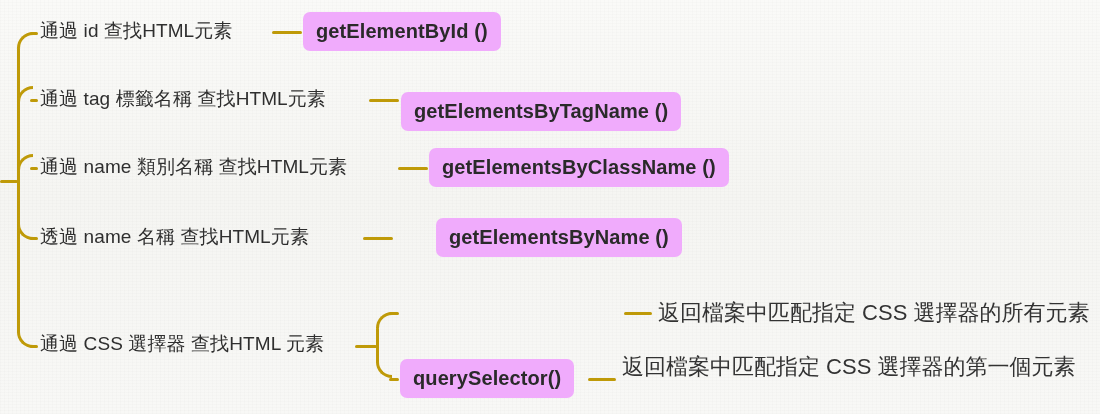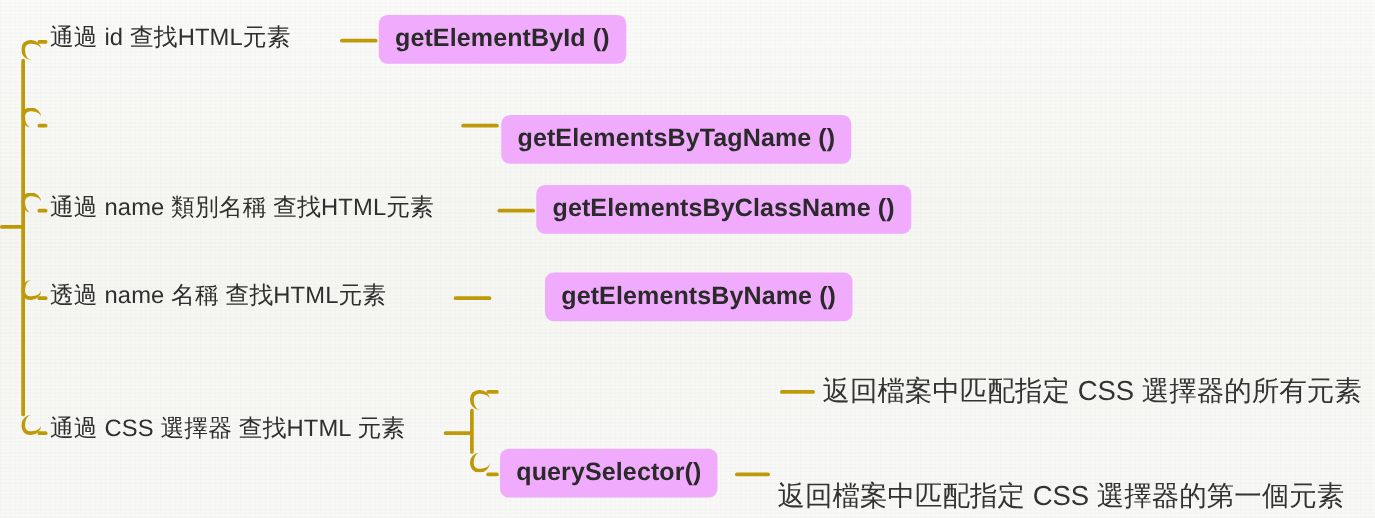--- a/index.html
+++ b/index.html
@@ -1,15 +1,15 @@
 <!DOCTYPE html>
 <html><head>
 <meta charset="utf-8">
 <style>
-  * { box-sizing: border-box; border-radius: 18px; }
+  * { box-sizing: border-box; }
   html, body { margin: 0; padding: 0; }
 
   body {
     width: 1100px;
     height: 414px;
     overflow: hidden;
     background-color: #f7f7f5;
     background-image:
       repeating-linear-gradient(0deg, rgba(0,0,0,0.012) 0px, rgba(0,0,0,0.012) 1px, rgba(255,255,255,0) 1px, rgba(255,255,255,0) 3px),
       repeating-linear-gradient(90deg, rgba(0,0,0,0.010) 0px, rgba(0,0,0,0.010) 1px, rgba(255,255,255,0) 1px, rgba(255,255,255,0) 4px),
@@ -100,20 +100,21 @@
 
   <div class="elbow bl" style="left:17px; top:332px;"></div>
 
   <div class="hstem" style="left:30px; top:32px; width:8px;"></div>
   <div class="node-label" style="left:40px; top:20px;">通過 id 查找HTML元素</div>
   <div class="dash" style="left:272px; top:31px; width:30px;"></div>
   <div class="chip" style="left:303px; top:12px;">getElementById ()</div>
 
   <div class="elbow tl" style="left:17px; top:86px;"></div>
   <div class="hstem" style="left:30px; top:99px; width:8px;"></div>
+  <div class="node-label" style="left:40px; top:88px;">通過 tag 標籤名稱 查找HTML元素</div>
   <div class="dash" style="left:369px; top:99px; width:30px;"></div>
   <div class="chip" style="left:401px; top:92px;">getElementsByTagName ()</div>
 
   <div class="elbow tl" style="left:17px; top:154px;"></div>
   <div class="hstem" style="left:30px; top:167px; width:8px;"></div>
   <div class="node-label" style="left:40px; top:156px;">通過 name 類別名稱 查找HTML元素</div>
   <div class="dash" style="left:398px; top:167px; width:30px;"></div>
   <div class="chip" style="left:429px; top:148px;">getElementsByClassName ()</div>
 
   <div class="elbow bl" style="left:17px; top:224px;"></div>
@@ -130,15 +131,15 @@
   <div class="elbow tl" style="left:376px; top:312px;"></div>
   <div class="elbow bl" style="left:376px; top:362px;"></div>
   <div class="hstem" style="left:389px; top:312px; width:10px;"></div>
   <div class="hstem" style="left:389px; top:378px; width:10px;"></div>
 
   <div class="dash" style="left:624px; top:312px; width:28px;"></div>
   <div class="desc" style="left:658px; top:302px;">返回檔案中匹配指定 CSS 選擇器的所有元素</div>
 
   <div class="chip" style="left:400px; top:359px;">querySelector()</div>
   <div class="dash" style="left:588px; top:378px; width:28px;"></div>
-  <div class="desc" style="left:622px; top:386px;">返回檔案中匹配指定 CSS 選擇器的第一個元素</div>
+  <div class="desc" style="left:622px; top:356px;">返回檔案中匹配指定 CSS 選擇器的第一個元素</div>
 
 </div>
 
 </body></html>

